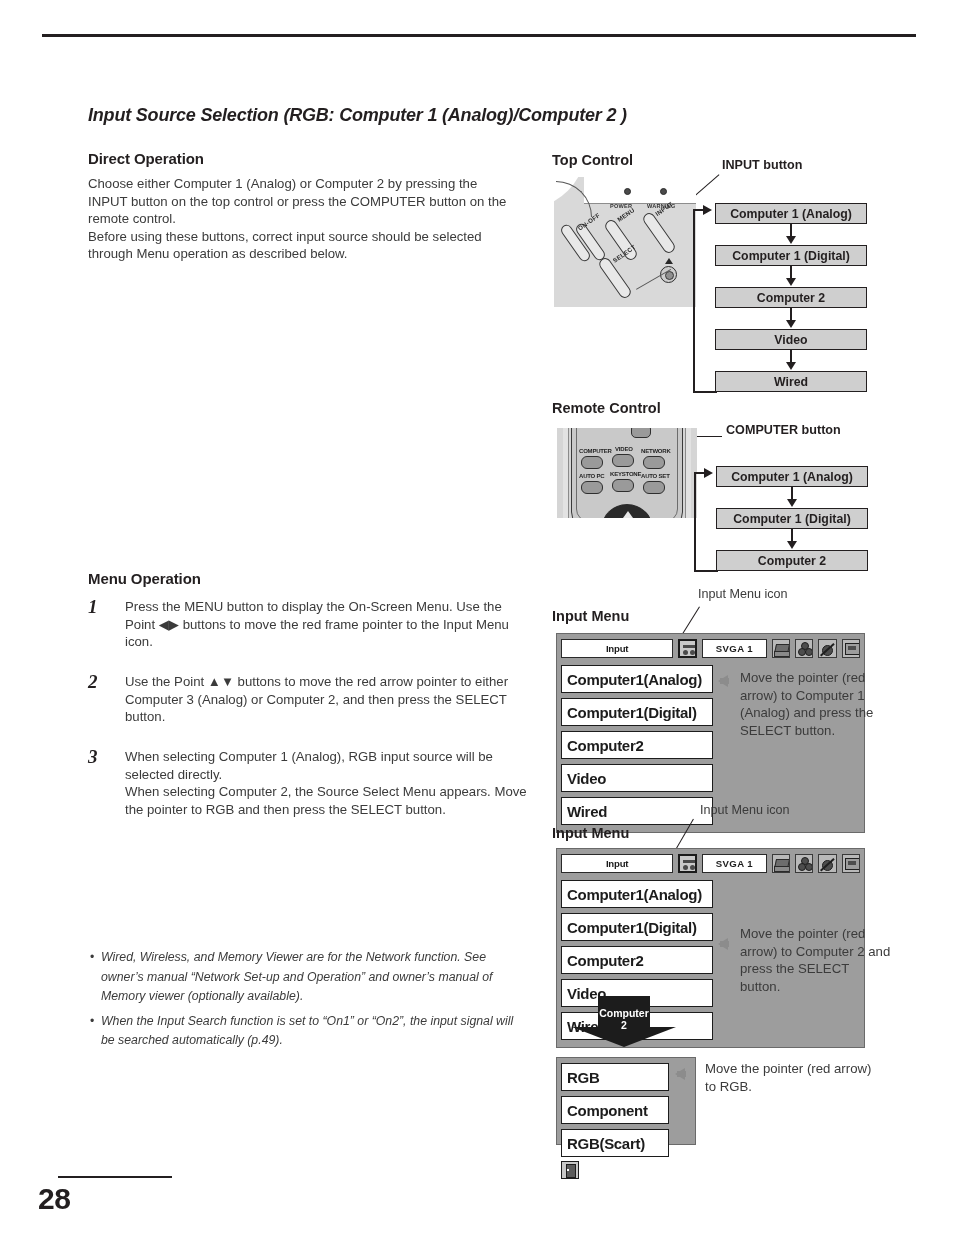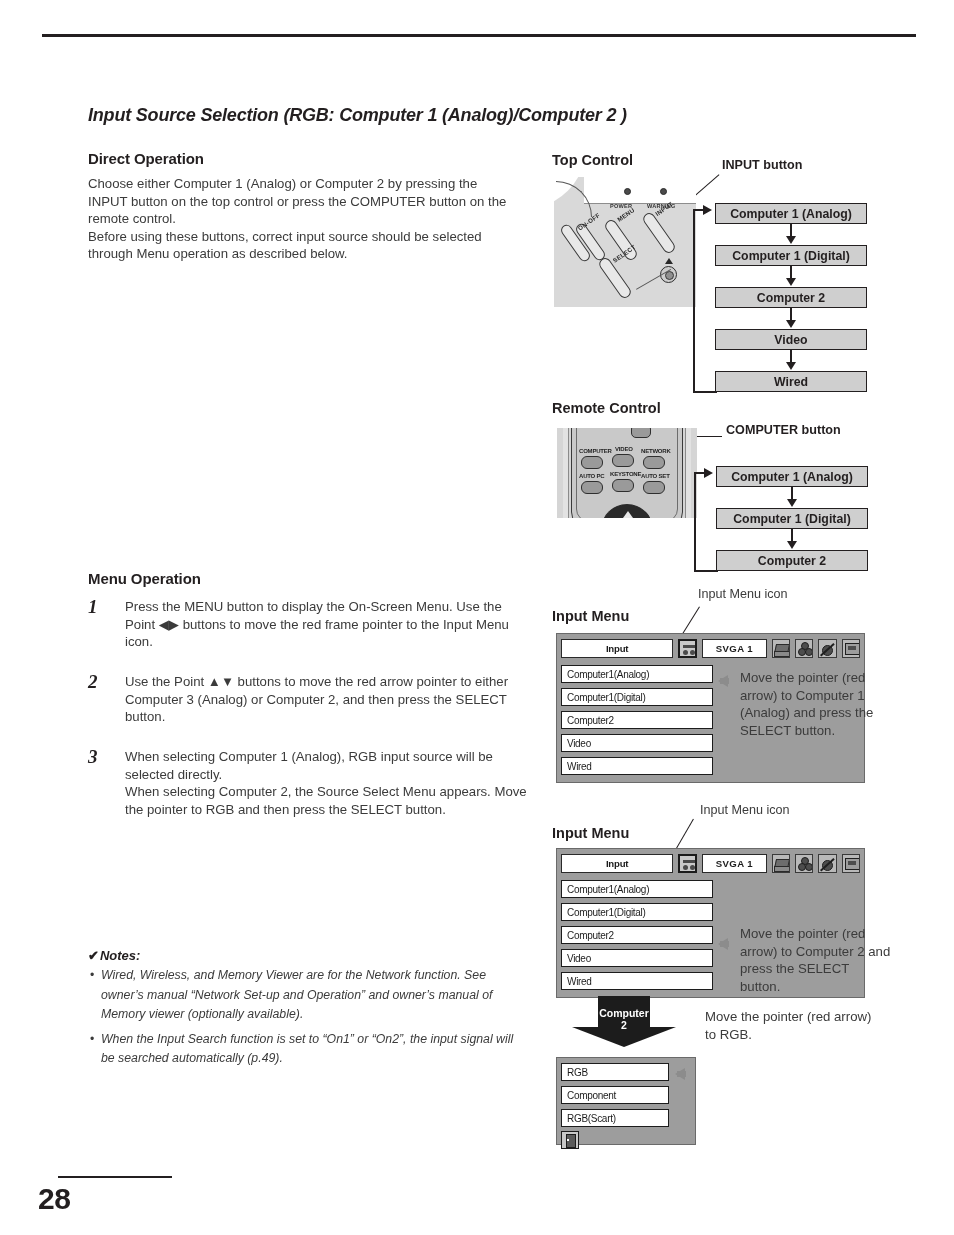--- a/index.html
+++ b/index.html
@@ -349,29 +349,29 @@
   }
   .osd-icon.selected {
     border: 2px solid #1b1b1b;
     background: #c9c9c9;
   }
   .osd-list {
     padding: 3px 4px 7px 4px;
   }
   .osd-item {
     position: relative;
-    height: 18px;
+    height: 28px;
     background: #ffffff;
     border: 1.4px solid #1c1c1c;
     margin-bottom: 5px;
     display: flex;
     align-items: center;
     padding-left: 5px;
-    font-size: 10px;
-    font-weight: normal;
+    font-size: 15px;
+    font-weight: bold;
     color: #1c1c1c;
     letter-spacing: -0.3px;
   }
   .red-arrow {
     position: absolute;
     width: 0; height: 0;
     border-top: 6px solid transparent;
     border-bottom: 6px solid transparent;
     border-right: 10px solid #8c8c8c;
   }
@@ -521,23 +521,20 @@
   <span class="step-num">2</span>
   <div class="step-text">Use the Point ▲▼ buttons to move the red arrow pointer to either Computer 3 (Analog) or Computer 2, and then press the SELECT button.</div>
 </div>
 <div class="step" id="step-3">
   <span class="step-num">3</span>
   <div class="step-text" style="white-space:pre-line">When selecting Computer 1 (Analog), RGB input source will be selected directly.
 When selecting Computer 2, the Source Select Menu appears. Move the pointer to RGB and then press the SELECT button.</div>
 </div>
 
 <div id="notes-block">
-  <div id="notes-title">
-    <span class="check">✔</span><span>Notes:</span>
-  </div>
   <div class="note-item loose">Wired, Wireless, and Memory Viewer are for the Network function. See owner’s manual “Network Set-up and Operation” and owner’s manual of Memory viewer (optionally available).</div>
   <div class="note-item loose">When the Input Search function is set to “On1” or “On2”, the input signal will be searched automatically (p.49).</div>
 </div>
 
 <div class="col-heading" style="left:552px; top:152px;">Top Control</div>
 <div class="callout-label" style="left:722px; top:158px;">INPUT button</div>
 
 <div class="leader" style="left:672px; top:215px; width:62px; transform:rotate(-41deg);"></div>
 
 <div id="top-control-art">
@@ -714,16 +711,16 @@
 <div class="osd" style="left:556px; top:1057px; width:140px; height:88px;">
   <div class="osd-list" style="width:116px; padding-top:5px;">
     <div class="osd-item">RGB</div>
     <div class="osd-item">Component</div>
     <div class="osd-item" style="margin-bottom:4px;">RGB(Scart)</div>
     <div class="ico-exit"></div>
   </div>
   <div class="red-arrow" style="left:118px; top:10px;"></div>
 </div>
 
-<div class="side-text" style="left:705px; top:1008px; width:180px;">Move the pointer (red arrow) to RGB.</div>
+<div class="side-text" style="left:705px; top:1060px; width:180px;">Move the pointer (red arrow) to RGB.</div>
 
 <div id="footer-rule"></div>
 <div id="page-number">28</div>
 
 </body></html>

